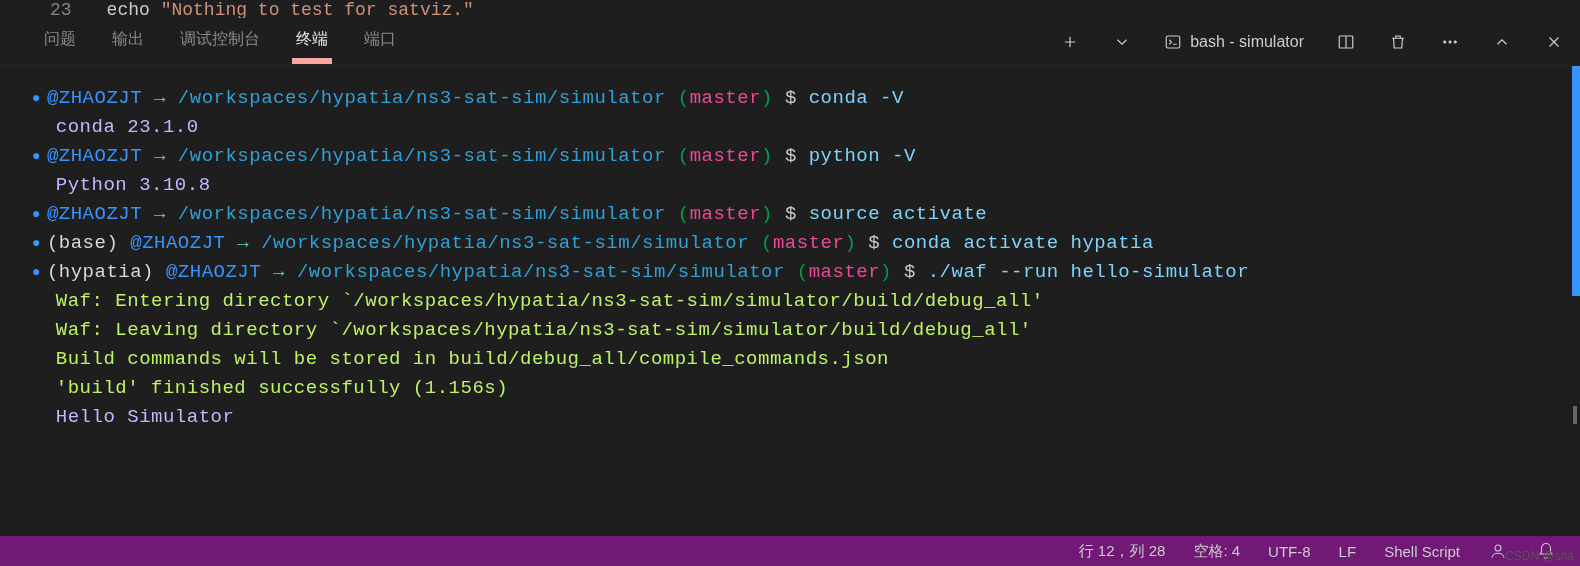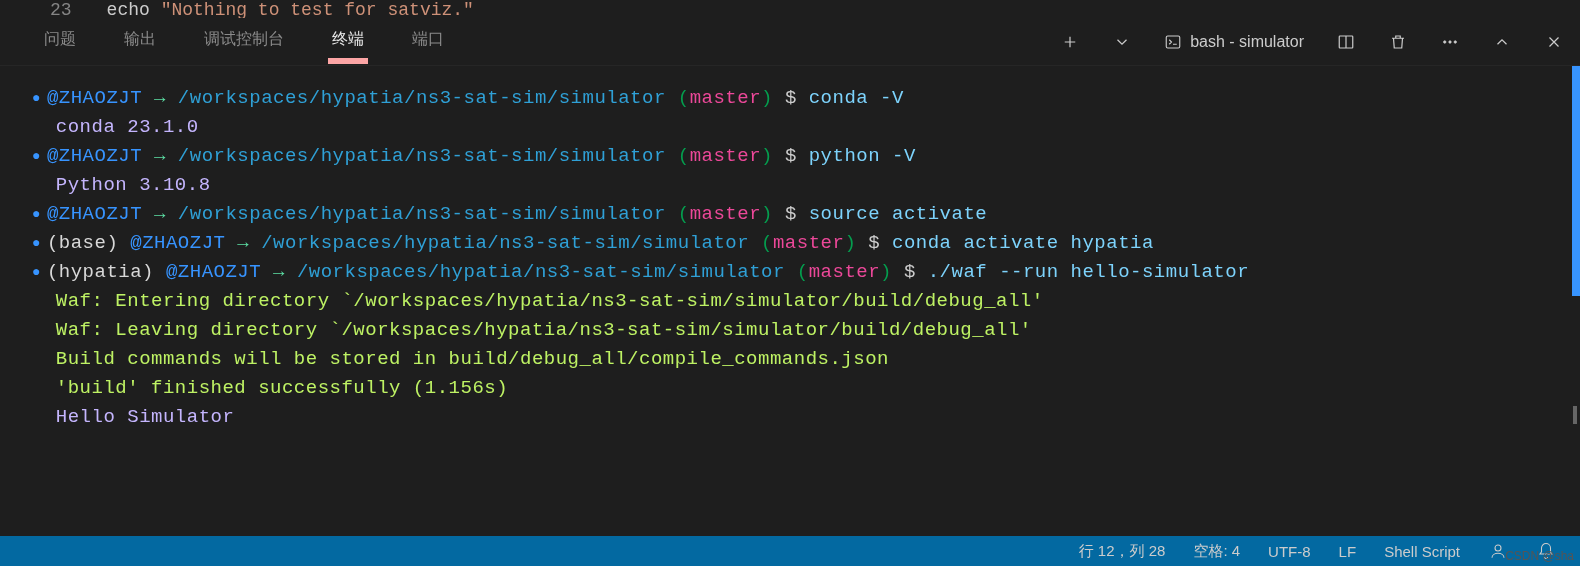--- a/index.html
+++ b/index.html
@@ -25,21 +25,21 @@
   .editor-strip .kw { color: #cccccc; }
   .editor-strip .str { color: #ce9178; }
 
   .panel-bar {
     display: flex;
     align-items: center;
     height: 48px;
     padding: 0 16px 0 40px;
     border-bottom: 1px solid rgba(255,255,255,0.04);
   }
-  .tabs { display: flex; gap: 40px; font-family: Liberation Mono, monospace; font-size: 16px; }
+  .tabs { display: flex; gap: 28px; font-family: Liberation Mono, monospace; font-size: 16px; }
   .tab { color: #8a8a8a; padding: 10px 4px 8px 4px; cursor: pointer; }
   .tab.active { color: #e7e7e7; border-bottom: 6px solid #fca5a5; }
   .panel-right { margin-left: auto; display: flex; align-items: center; gap: 32px; }
   .shell-label { display: flex; align-items: center; gap: 8px; color: #cccccc; font-family: -apple-system, sans-serif; font-size: 16px; }
   .icon-btn { color: #cccccc; display:flex; align-items:center; justify-content:center; width:20px; height:20px; cursor:pointer; }
   .icon-btn svg { width: 18px; height: 18px; stroke: currentColor; }
 
   .terminal {
     padding: 18px 0 10px 32px;
     line-height: 29px;
@@ -67,21 +67,21 @@
   .out-white{ color:#c4b5fd; }
   .cursor-box{
     display:inline-block; width:11px; height:21px; border:1px solid #cccccc; vertical-align:-3px;
   }
   .tiny-scroll-mark{
     position:absolute; right:3px; top:340px; width:4px; height:18px; background:#666;
   }
 
   .status-bar{
     position:absolute; bottom:0; left:0; right:0;
-    height:30px; background:#0369a1;
+    height:30px; background:#701a75;
     display:flex; align-items:center; gap:28px;
     padding: 0 24px 0 0;
     justify-content:flex-end;
     font-family: -apple-system, "Segoe UI", sans-serif;
     font-size:15px; color:#cccccc;
   }
   .status-item{ white-space:nowrap; }
   .watermark{
     position:absolute; right:6px; bottom:3px;
     font-size:12px; color:#555; font-family:sans-serif;

